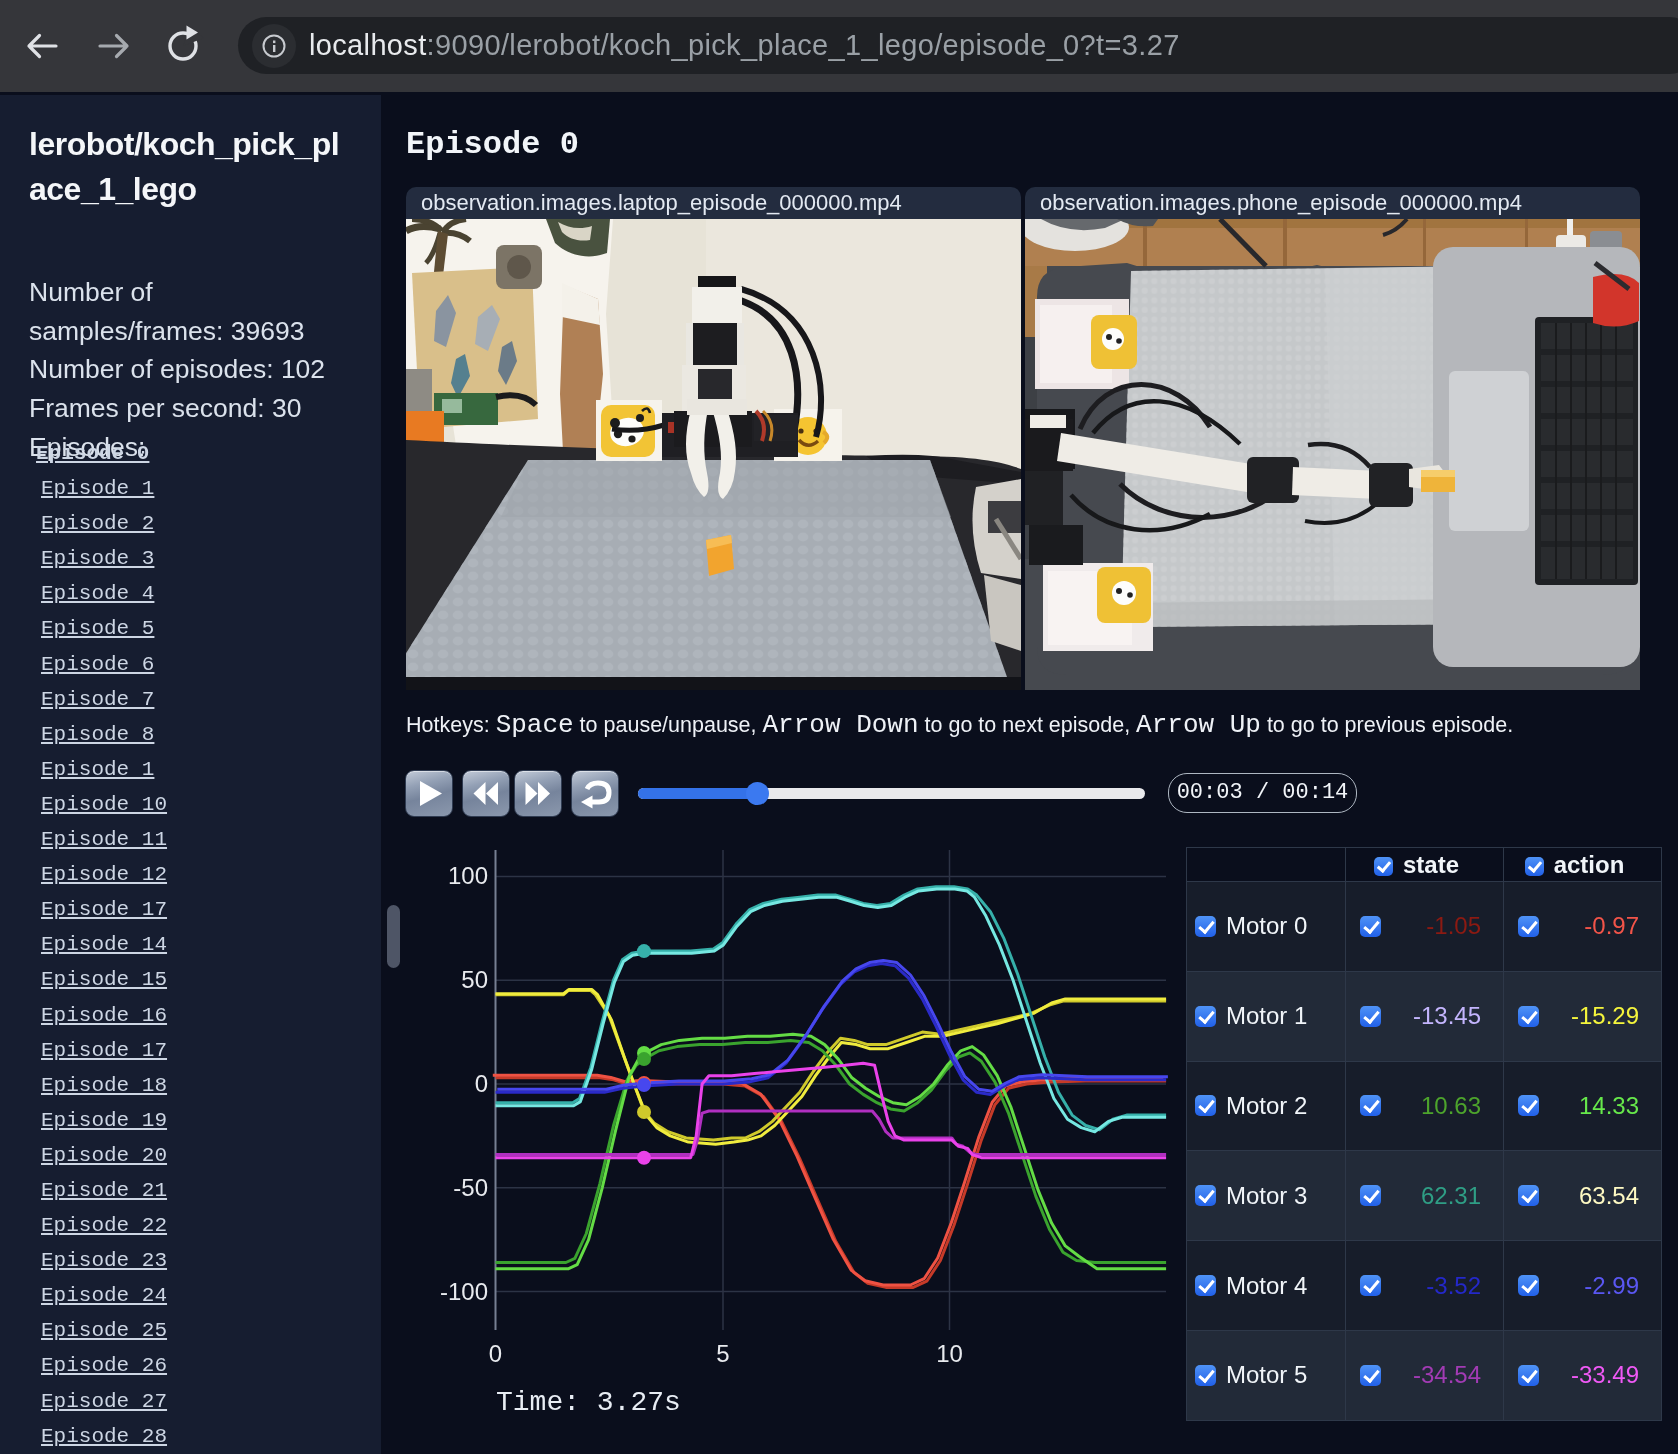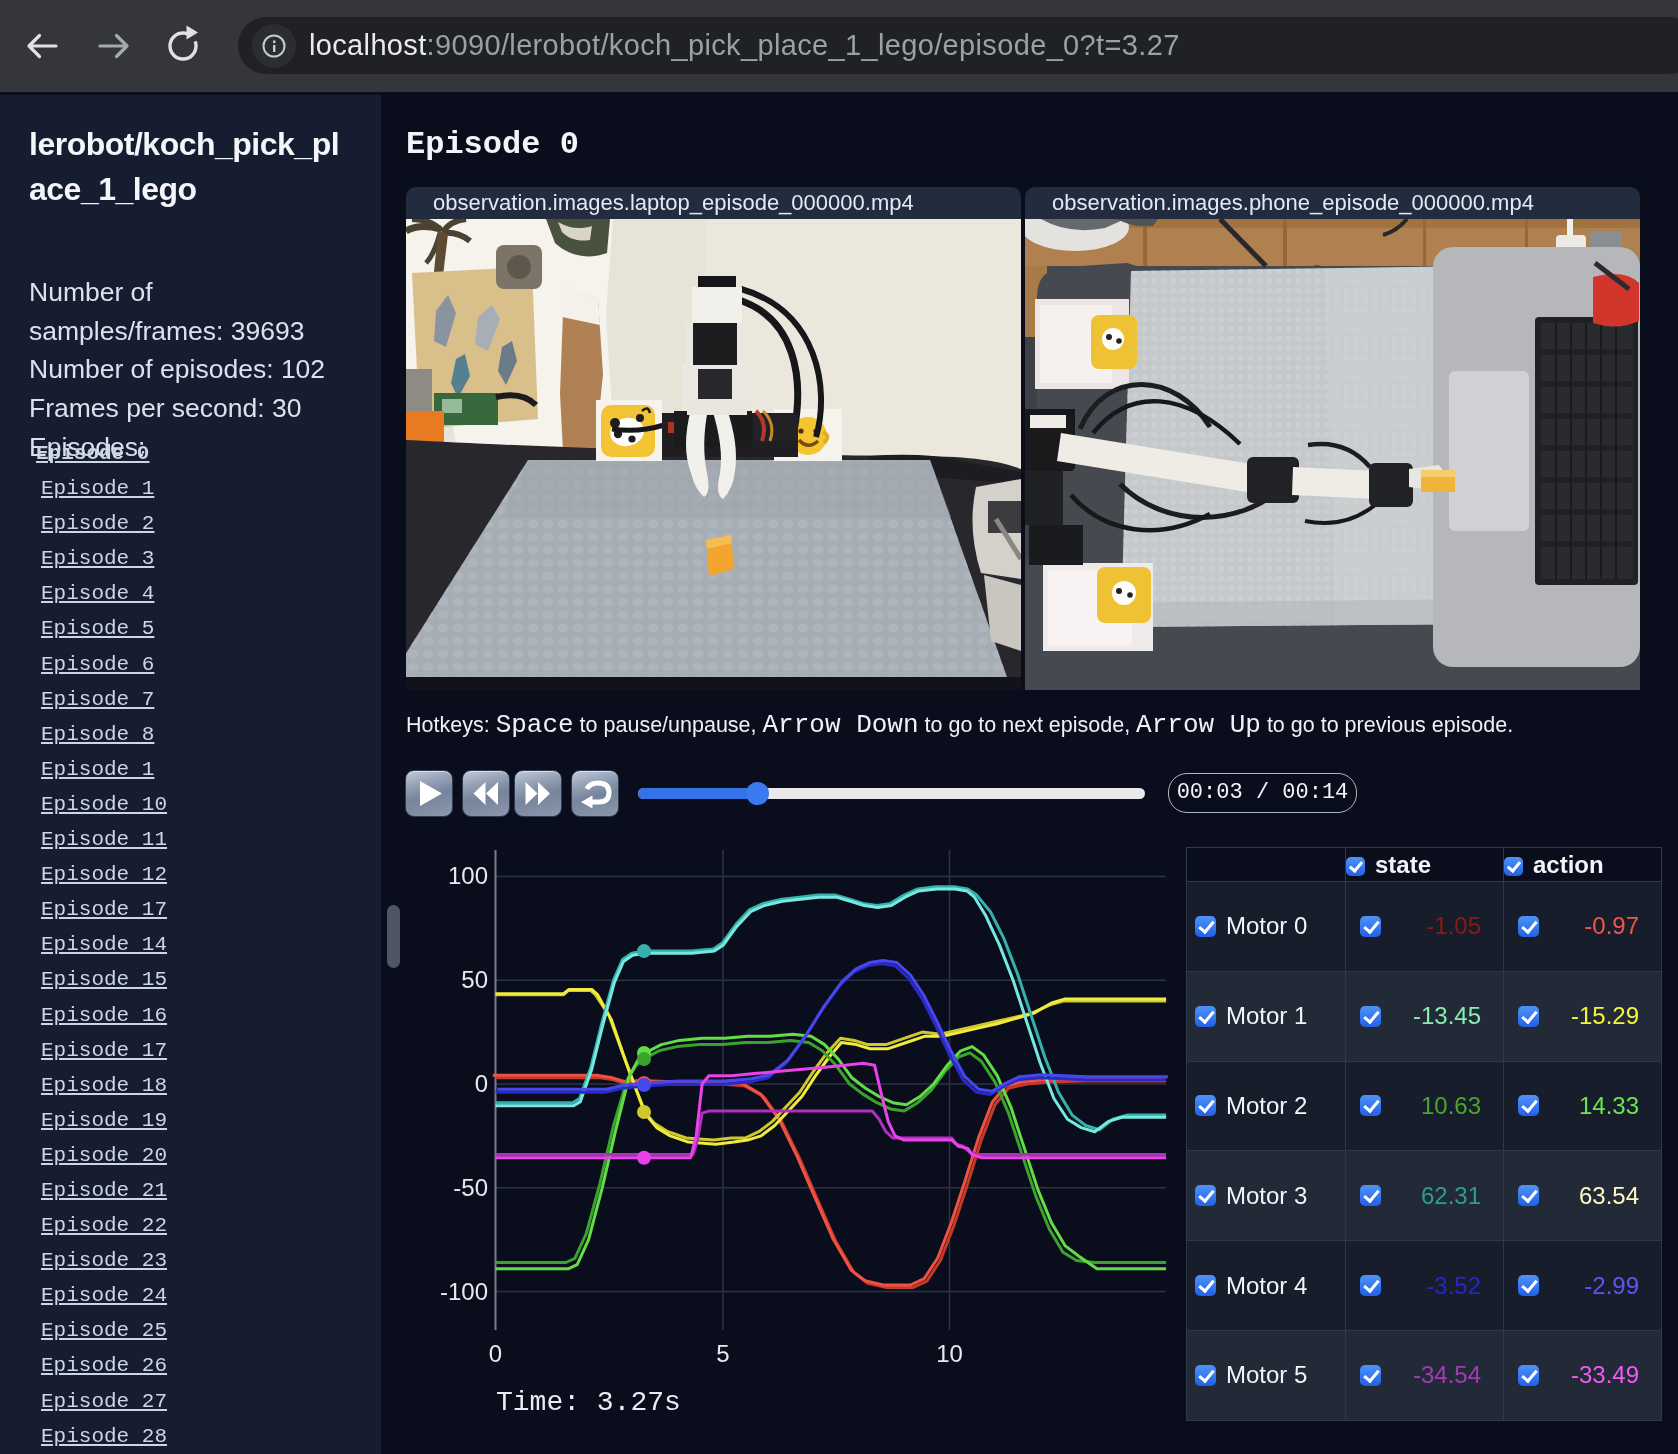--- a/index.html
+++ b/index.html
@@ -10,36 +10,36 @@
 #urltxt{position:absolute;left:309px;top:29px;font-size:29px;letter-spacing:0.35px;color:#9aa0a6;white-space:nowrap;}
 #urltxt b{color:#e8eaed;font-weight:400;}
 #sidebar{position:absolute;left:0;top:95px;width:381px;height:1359px;background:#161d30;color:#e2e8f0;}
 #sbtitle{position:absolute;left:29px;top:122px;width:345px;font-size:32px;font-weight:bold;color:#f4f6f9;line-height:45px;letter-spacing:-0.5px;}
 #sbstats{position:absolute;left:29px;top:241px;font-size:26.5px;line-height:38.7px;color:#dbe2ec;margin-top:32px;}
 #eplist{position:absolute;left:41px;top:436px;font-family:"Liberation Mono",monospace;font-size:21px;line-height:35.1px;color:#cdd6e4;}
 #eplist div{text-decoration:underline;}
 #eplist .cur{font-weight:bold;margin-left:-5px;}
 #sbthumb{position:absolute;left:387px;top:905px;width:13px;height:63px;border-radius:7px;background:rgba(145,155,175,0.5);}
 #h1{position:absolute;left:406px;top:126px;font-family:"Liberation Mono",monospace;font-size:32px;font-weight:bold;color:#f2f5f9;}
-.vhead{position:absolute;top:0;left:0;width:100%;height:32px;background:#232c3f;border-radius:10px 10px 0 0;color:#e3e9f2;font-size:22px;line-height:31px;padding-left:27px;}
+.vhead{position:absolute;top:0;left:0;width:100%;height:32px;background:#232c3f;border-radius:10px 10px 0 0;color:#e3e9f2;font-size:22px;line-height:31px;padding-left:15px;}
 #vid1{position:absolute;left:406px;top:187px;width:615px;height:503px;}
 #vid2{position:absolute;left:1025px;top:187px;width:615px;height:503px;}
 .vbody{position:absolute;top:32px;left:0;}
 #hotkeys{position:absolute;left:406px;top:710px;font-size:21.5px;color:#eef1f6;}
 #hotkeys span{font-family:"Liberation Mono",monospace;font-size:26px;}
 .btn{position:absolute;top:770px;width:48px;height:47px;border-radius:9px;background:linear-gradient(165deg,#c3cbd8 0%,#93a0b5 30%,#76849c 55%,#8b98ad 100%);border:1px solid #303c52;box-shadow:inset 0 1px 0 rgba(255,255,255,0.5);}
 .btn svg{position:absolute;left:0;top:0;}
 #slidertrack{position:absolute;left:638px;top:788px;width:507px;height:11px;border-radius:6px;background:#e9e9ec;}
 #sliderfill{position:absolute;left:0;top:0;width:119px;height:11px;border-radius:6px 0 0 6px;background:#3472e8;}
 #sliderthumb{position:absolute;left:746px;top:782px;width:23px;height:23px;border-radius:50%;background:#3b79f0;}
 #timebox{position:absolute;left:1168px;top:773px;width:189px;height:40px;border:1.5px solid #aeb7c2;border-radius:19px;color:#f2f5f9;font-family:"Liberation Mono",monospace;font-size:22px;line-height:37px;text-align:center;white-space:nowrap;}
 #tbl{position:absolute;left:1186px;top:847px;width:475px;color:#f1f5f9;}
 #tbl table{border-collapse:collapse;width:475px;table-layout:fixed;}
 #tbl td,#tbl th{border:1px solid #2e3849;padding:0;}
-#tbl th{height:34px;font-size:24px;font-weight:bold;text-align:left;padding-right:16px;}
+#tbl th{height:34px;font-size:24px;font-weight:bold;text-align:center;padding-right:16px;}
 #tbl td{height:89.8px;font-size:24px;}
 #tbl td .cell{display:flex;align-items:center;justify-content:space-between;padding:0 22px 0 14px;}
 #tbl td.lbl{font-weight:normal;}
 #tbl td.lbl .cell{justify-content:flex-start;padding-left:8px;}
 #tbl tr.dk td{background:#171d2a;}
 #tbl tr.lt td{background:#222a38;}
 .cb{display:inline-block;width:21px;height:21px;border-radius:5px;background:linear-gradient(180deg,#4f93f7,#2160e8);vertical-align:middle;position:relative;margin-right:10px;}
 .cb:after{content:"";position:absolute;left:7px;top:2px;width:6px;height:12px;border:solid #fff;border-width:0 3px 3px 0;transform:rotate(40deg);}
 .cbh{width:19px;height:19px;}
 .cbh:after{left:6px;top:2px;width:5px;height:10px;}
@@ -405,21 +405,21 @@
             </div>
           </td>
         </tr>
 <tr class="lt">
           <td class="lbl">
             <div class="cell"><span class="cb"></span>Motor 1</div>
           </td>
           <td>
             <div class="cell">
               <span class="cb"></span>
-              <span style="color:#86efac;">-13.45</span>
+              <span style="color:#c4b5fd;">-13.45</span>
             </div>
           </td>
           <td>
             <div class="cell">
               <span class="cb"></span>
               <span style="color:#f5f53c;">-15.29</span>
             </div>
           </td>
         </tr>
 <tr class="dk">

